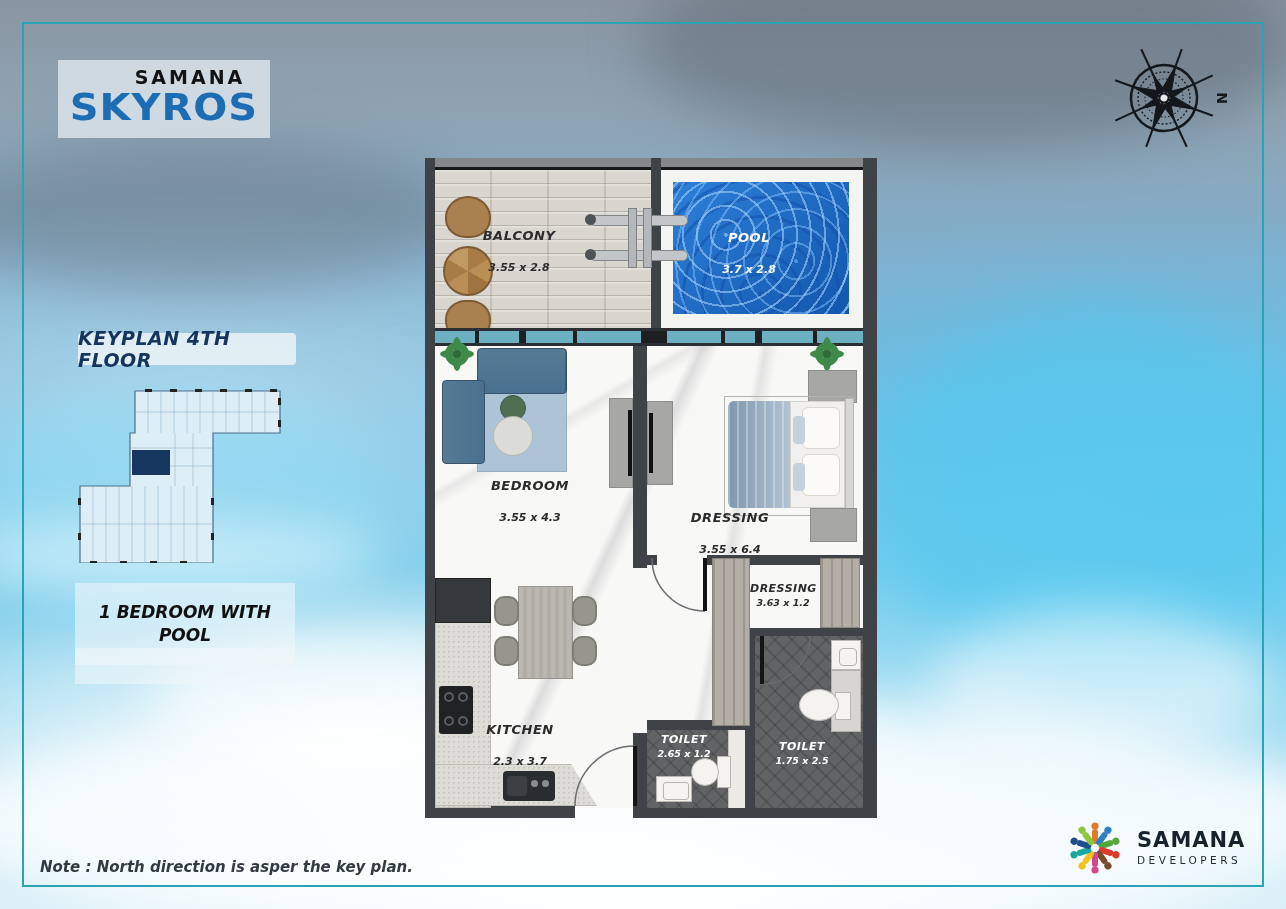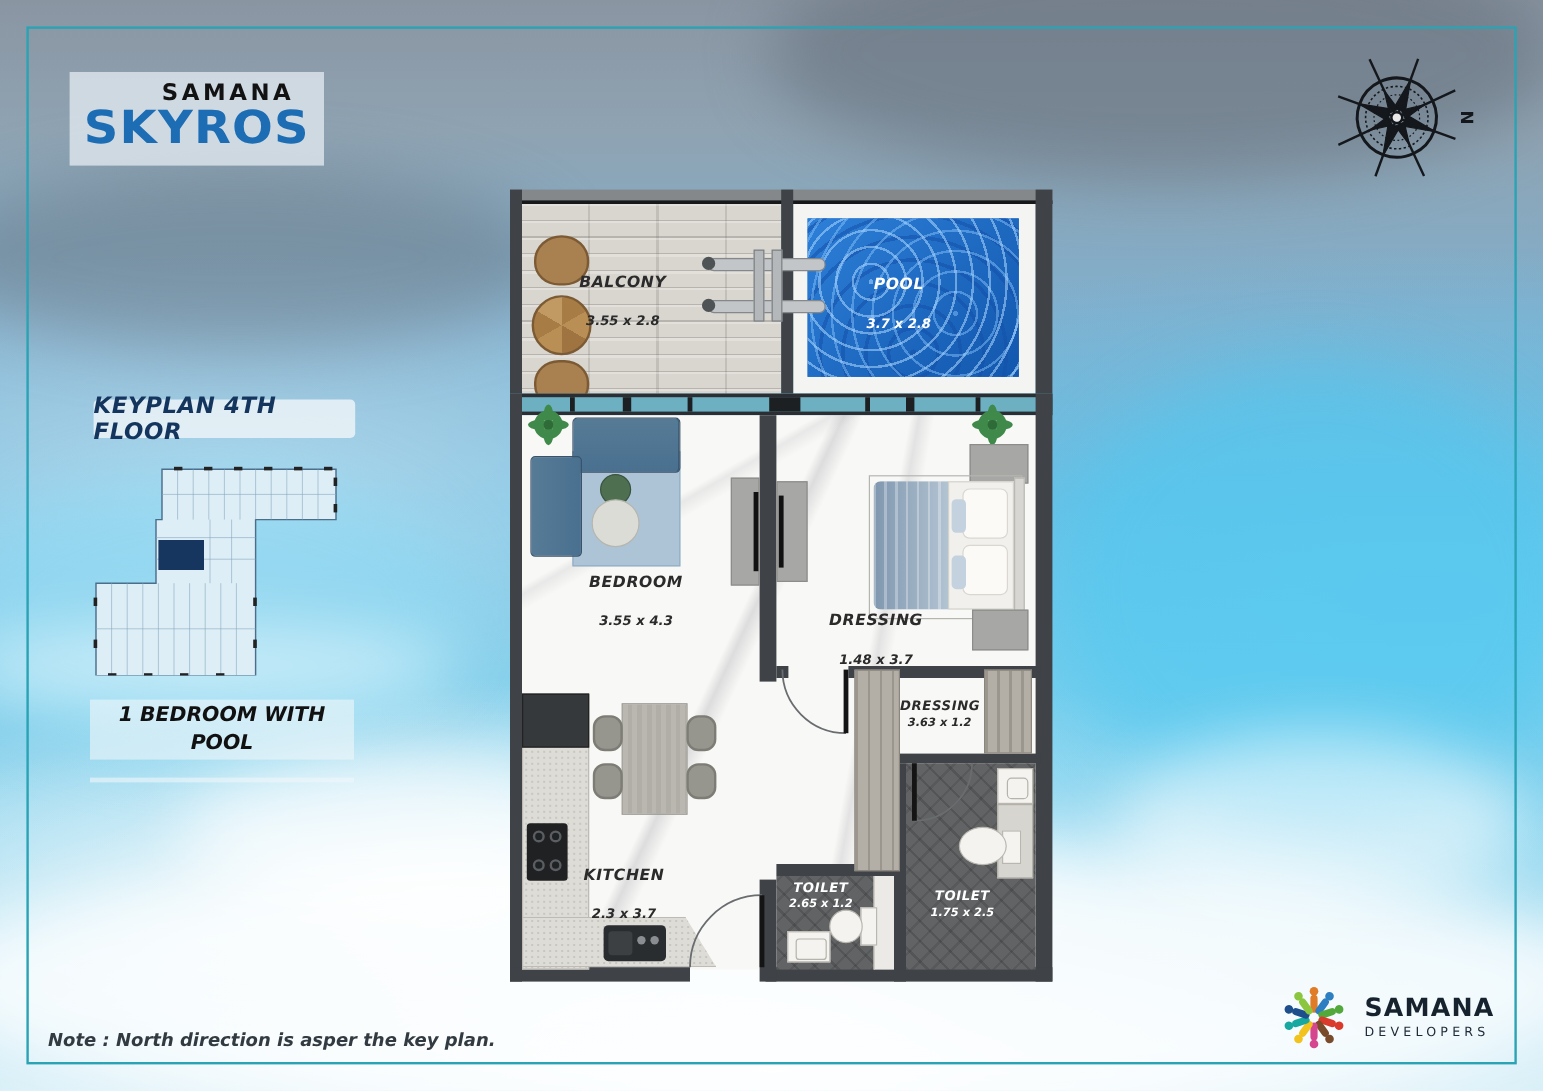--- a/index.html
+++ b/index.html
@@ -19,21 +19,21 @@
 
   
   .brand{left:58px;top:60px;width:212px;height:78px;background:rgba(226,233,239,0.78);z-index:10;}
   .brand .top{display:block;text-align:center;padding-left:52px;font-weight:800;font-size:19px;letter-spacing:3px;color:#121212;margin-top:6px;}
   .brand .name{display:block;text-align:center;font-weight:800;font-size:40px;line-height:0.95;color:#1d6db5;letter-spacing:1px;transform:scaleY(.95);}
 
   
   .keytitle{left:78px;top:333px;width:218px;height:32px;background:rgba(236,243,247,0.85);border-radius:4px;
     display:flex;align-items:center;justify-content:center;font-style:italic;font-weight:800;font-size:19px;color:#14355e;letter-spacing:.5px;z-index:10;}
   .keymap{left:75px;top:378px;z-index:10;}
-  .infobox{left:75px;width:220px;background:rgba(240,246,250,0.6);text-align:center;font-style:italic;font-weight:800;color:#111;z-index:10;padding:2px 0;}
+  .infobox{left:75px;width:220px;background:rgba(240,246,250,0.6);text-align:center;font-style:italic;font-weight:800;color:#111;z-index:10;padding:18px 0;}
   .infobox.net{color:#3a3f44;}
 
   
   .plan{left:425px;top:158px;width:452px;height:660px;z-index:10;}
   .wall{position:absolute;background:#3f4347;}
   .rlabel{position:absolute;text-align:center;font-style:italic;font-weight:bold;color:#2b2b2b;z-index:6;}
   .rlabel .nm{font-size:13px;letter-spacing:.5px;display:block;}
   .rlabel .dm{font-size:11px;display:block;margin-top:18px;}
   .rlabel.small .nm{font-size:11px;}
   .rlabel.small .dm{font-size:9.5px;margin-top:2px;}
@@ -312,21 +312,21 @@
   <div class="rlabel white" style="left:274px;top:72px;width:100px;">
     <span class="nm">POOL</span>
     <span class="dm">3.7 x 2.8</span>
   </div>
   <div class="rlabel" style="left:45px;top:320px;width:120px;">
     <span class="nm">BEDROOM</span>
     <span class="dm">3.55  x 4.3</span>
   </div>
   <div class="rlabel" style="left:245px;top:352px;width:120px;">
     <span class="nm">DRESSING</span>
-    <span class="dm">1.48  x 3.7</span>
+    <span class="dm">3.55  x 6.4</span>
   </div>
   <div class="rlabel" style="left:35px;top:564px;width:120px;">
     <span class="nm">KITCHEN</span>
     <span class="dm">2.3  x 3.7</span>
   </div>
   <div class="rlabel small" style="left:325px;top:424px;width:66px;">
     <span class="nm">DRESSING</span>
     <span class="dm">3.63 x 1.2</span>
   </div>
   <div class="rlabel small white" style="left:228px;top:575px;width:62px;">

